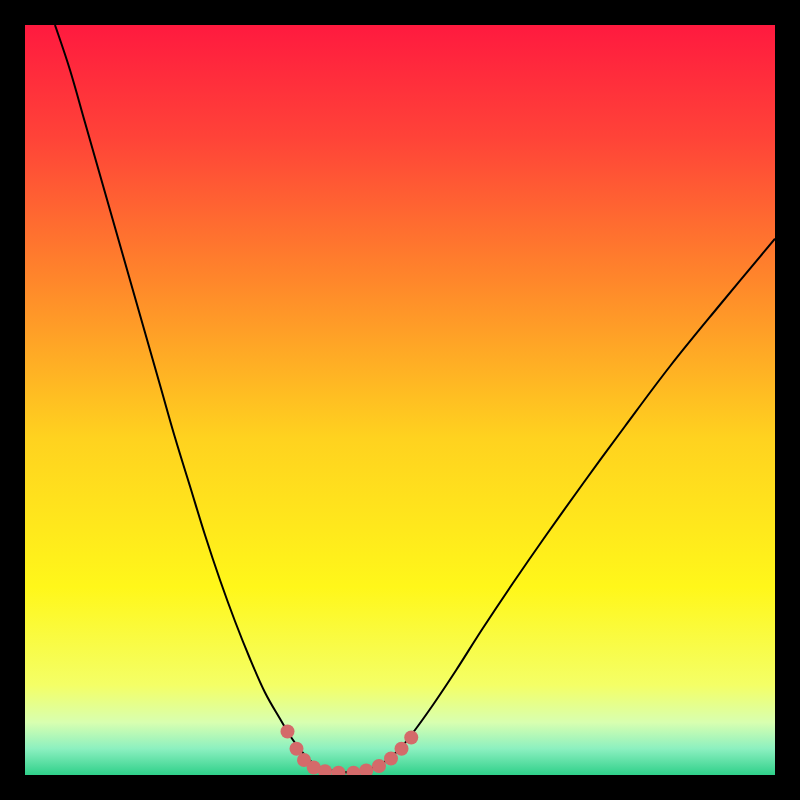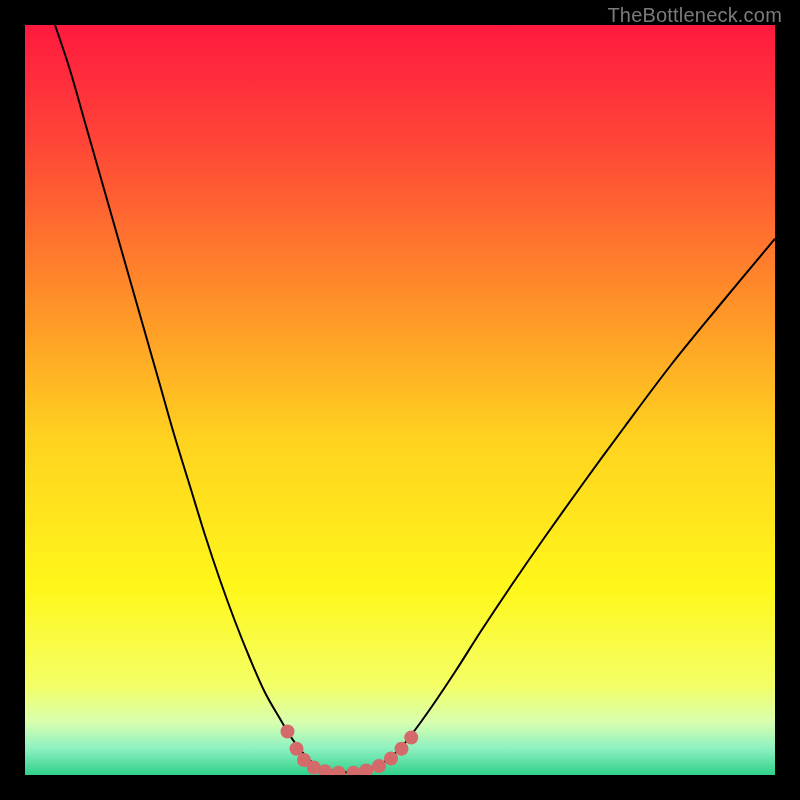--- a/index.html
+++ b/index.html
@@ -33,21 +33,20 @@
     color: #7b7b7b;
     font-size: 20px;
     font-weight: 500;
     letter-spacing: 0.2px;
   }
 </style>
 </head>
 <body>
 
 <div class="frame">
-  <div class="watermark">TheBottleneck.com</div>
   <svg class="plot" viewBox="0 0 750 750" preserveAspectRatio="none">
     <defs>
       <linearGradient id="bg-grad" x1="0" y1="0" x2="0" y2="1">
           <stop offset="0.00%" stop-color="#ff1a3f"></stop>
           <stop offset="15.00%" stop-color="#ff4338"></stop>
           <stop offset="35.00%" stop-color="#ff8a2a"></stop>
           <stop offset="55.00%" stop-color="#ffd21f"></stop>
           <stop offset="75.00%" stop-color="#fff71a"></stop>
           <stop offset="88.00%" stop-color="#f4ff66"></stop>
           <stop offset="93.00%" stop-color="#d8ffb0"></stop>

